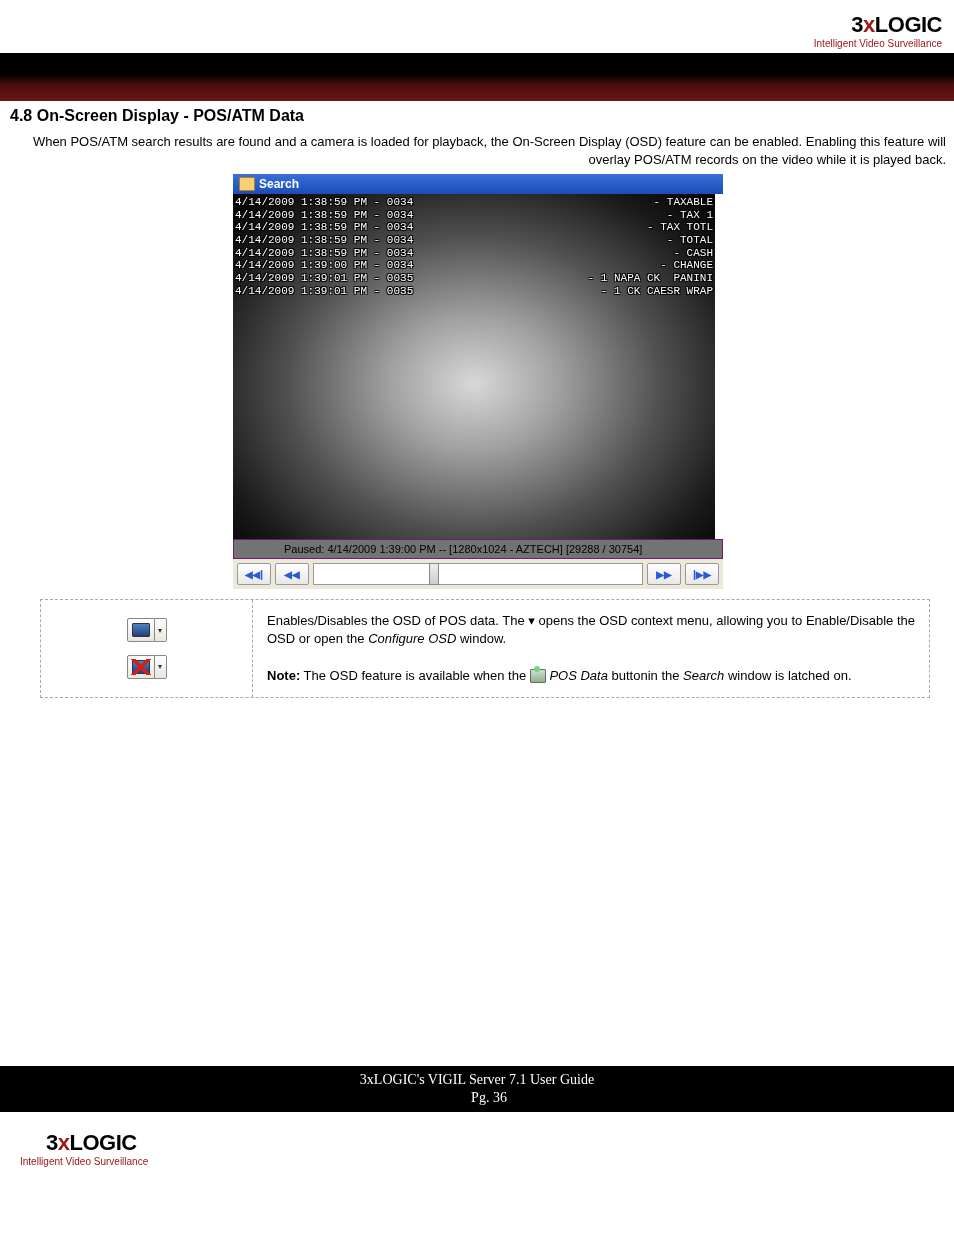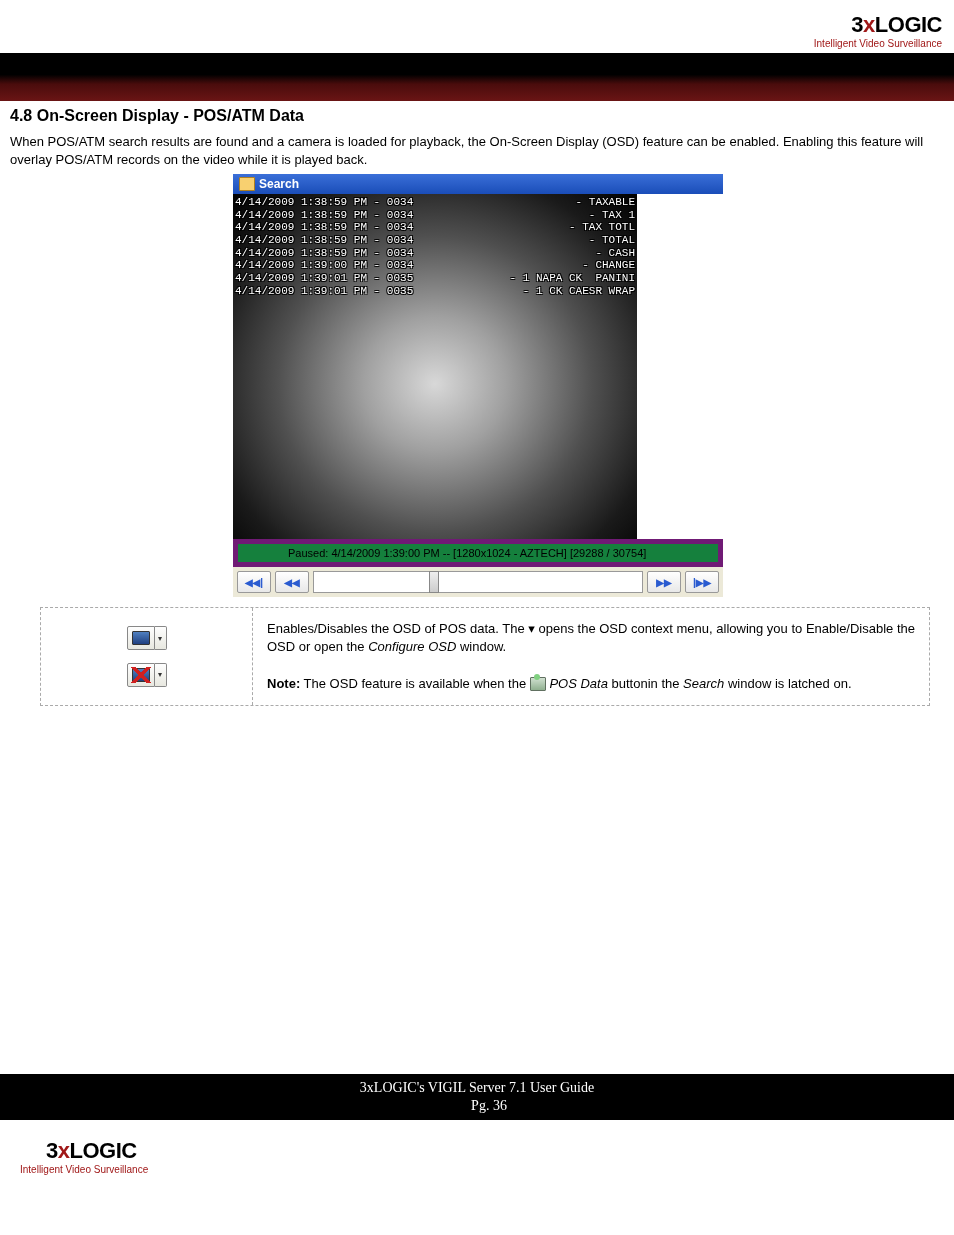--- a/index.html
+++ b/index.html
@@ -9,30 +9,30 @@
   .logo-text { font-size: 22px; font-weight: bold; letter-spacing: -0.5px; margin-left: 28px; }
   .logo-3 { color: #000; }
   .logo-x { color: #a01818; }
   .logo-logic { color: #000; }
   .logo-sub { color: #a01818; font-size: 10px; text-align: right; }
   
   .banner { height: 48px; background: linear-gradient(to bottom, #000 0%, #000 45%, #4a0c0c 65%, #6a1515 100%); }
   
   .content { padding: 6px 8px 8px 10px; }
   .content h2 { font-size: 16px; font-weight: bold; color: #000; margin-bottom: 8px; }
-  .content p.intro { font-size: 13px; line-height: 1.35; color: #000; }
+  .content p.intro { font-size: 13px; line-height: 1.35; color: #000; text-align: right; }
   
   .screenshot { margin: 6px auto 10px; width: 490px; }
   .search-titlebar { background: linear-gradient(to bottom,#3a6fd8,#1a4db8); color: #fff; font-size: 12px; font-weight: bold; padding: 3px 6px; display: flex; align-items: center; gap: 4px; }
   .folder-icon { width: 16px; height: 14px; background: #f8d070; border: 1px solid #b08020; border-radius: 1px; display: inline-block; }
-  .video-frame { position: relative; width: 404px; height: 345px; background: radial-gradient(ellipse at 50% 55%, #d8d8d8 0%, #a0a0a0 25%, #505050 55%, #1a1a1a 80%, #000 100%); overflow: hidden; }
+  .video-frame { position: relative; width: 482px; height: 345px; background: radial-gradient(ellipse at 50% 55%, #d8d8d8 0%, #a0a0a0 25%, #505050 55%, #1a1a1a 80%, #000 100%); overflow: hidden; }
   .osd-overlay { position: absolute; top: 2px; left: 2px; right: 2px; font-family: "Courier New", monospace; font-size: 11px; color: #fff; text-shadow: 1px 1px 0 #000, -1px -1px 0 #000, 1px -1px 0 #000, -1px 1px 0 #000; line-height: 1.15; white-space: pre; }
   .osd-row { display: flex; justify-content: space-between; }
   .osd-right { color: #fff; text-align: center; }
-  .status-bar { background: #15803d; border: 5px solid #701a75; font-size: 11px; padding: 3px 50px; }
+  .status-bar { background: #737373; border: 1px solid #701a75; font-size: 11px; padding: 3px 50px; }
   .player-controls { background: #ece9d8; padding: 4px; display: flex; align-items: center; gap: 4px; }
   .pc-btn { width: 34px; height: 22px; background: linear-gradient(to bottom,#fff,#e8e8e8); border: 1px solid #999; border-radius: 2px; display: flex; align-items: center; justify-content: center; color: #2a5bd0; font-size: 10px; font-weight: bold; }
   .slider-track { flex: 1; height: 22px; background: #fff; border: 1px solid #999; position: relative; }
   .slider-thumb { position: absolute; top: -1px; left: 35%; width: 10px; height: 22px; background: linear-gradient(to bottom,#eee,#ccc); border: 1px solid #888; }
   
   .desc-table { border: 1px dashed #aaa; margin: 4px 0 0 30px; width: 890px; display: flex; }
   .dt-iconcell { width: 212px; padding: 12px; display: flex; flex-direction: column; align-items: center; justify-content: space-around; border-right: 1px dashed #aaa; }
   .osd-btn { display: inline-flex; align-items: center; gap: 0; }
   .osd-btn-main { width: 28px; height: 24px; background: linear-gradient(to bottom,#fefefe,#e8e8e0); border: 1px solid #888; border-radius: 2px 0 0 2px; display: flex; align-items: center; justify-content: center; }
   .osd-btn-drop { width: 12px; height: 24px; background: linear-gradient(to bottom,#fefefe,#e8e8e0); border: 1px solid #888; border-left: none; border-radius: 0 2px 2px 0; display: flex; align-items: center; justify-content: center; font-size: 8px; color: #333; }

